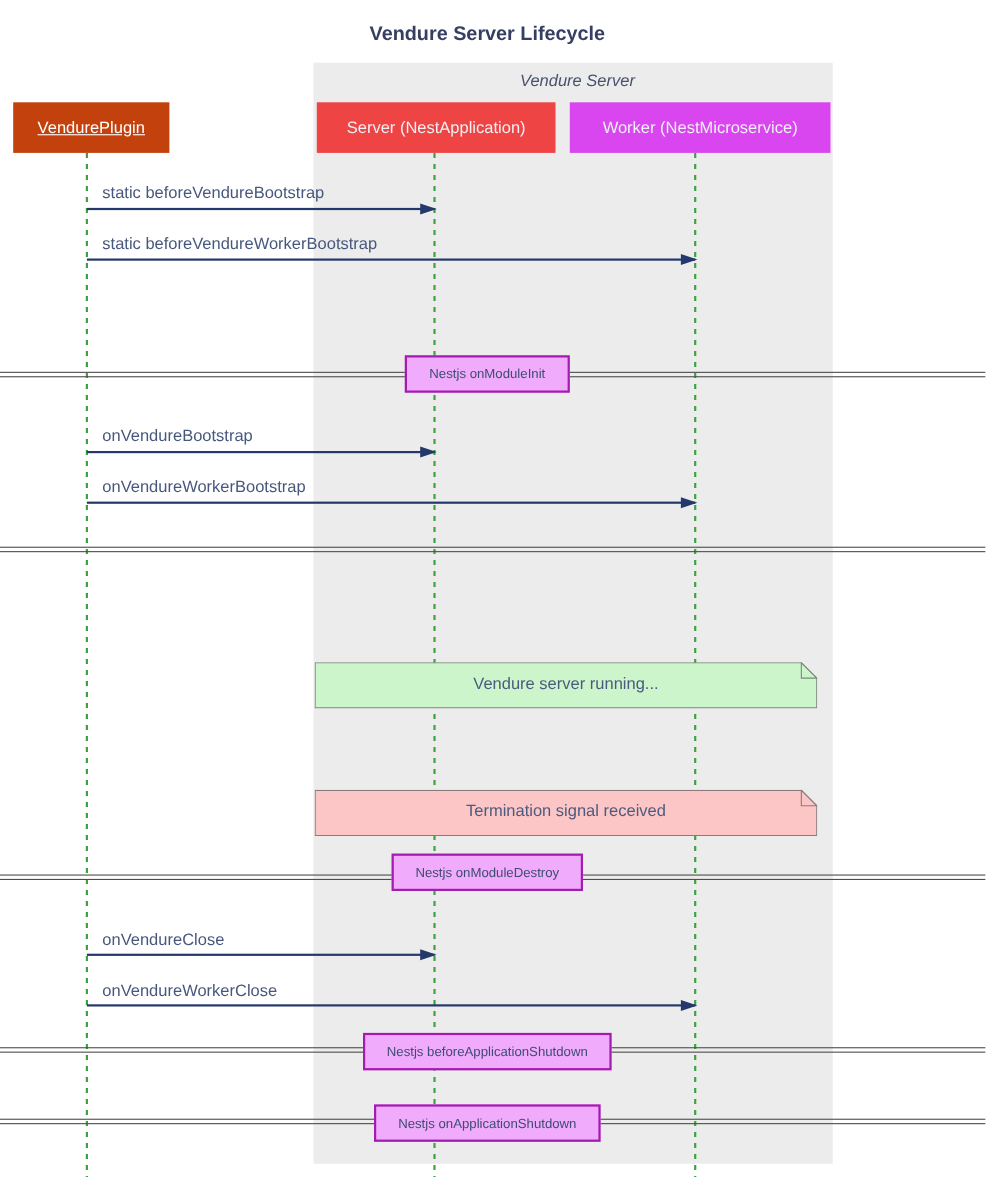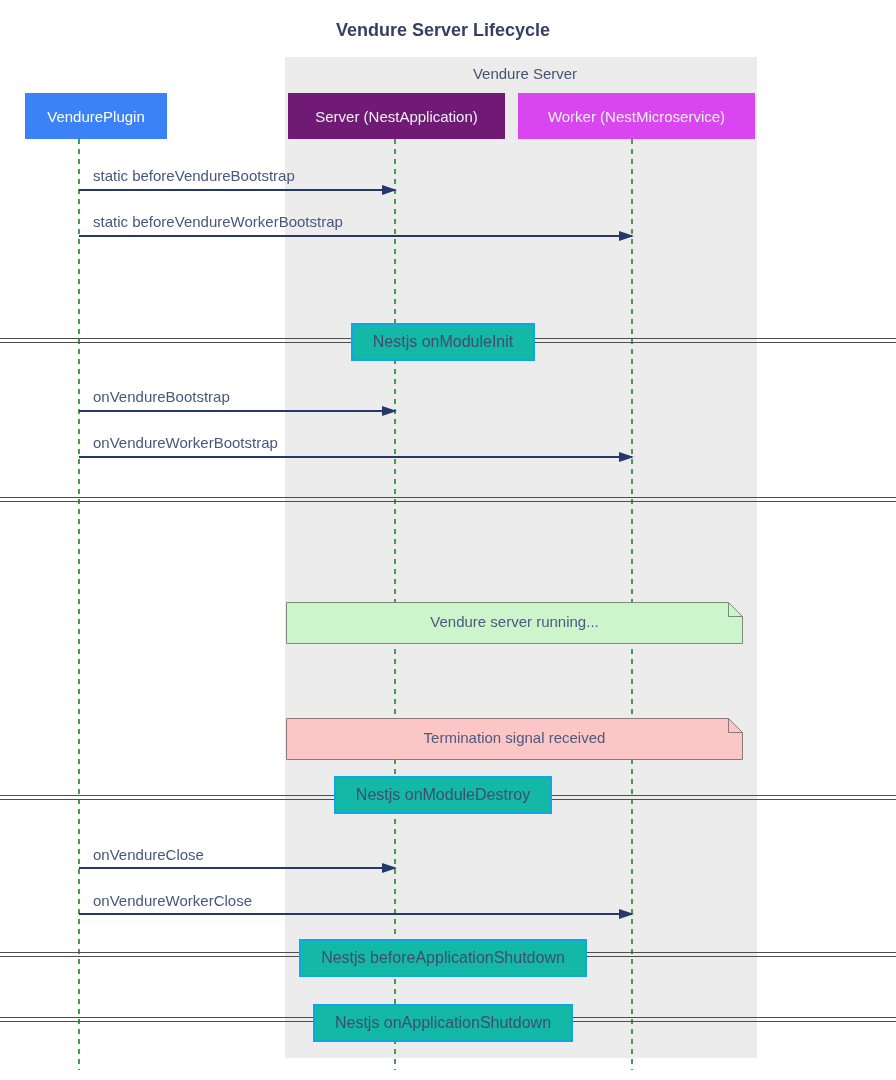--- a/index.html
+++ b/index.html
@@ -6,48 +6,48 @@
   html,body { width:896px; height:1080px; background:#ffffff; overflow:hidden;
     font-family:"Liberation Sans", "DejaVu Sans", sans-serif; }
   #diagram { position:relative; width:896px; height:1080px; }
 
   .title { position:absolute; left:0; top:20px; width:886px; text-align:center;
     font-size:18px; font-weight:bold; color:#363f63; }
 
   .group-bg { position:absolute; left:285px; top:57px; width:472px; height:1001px;
     background:#ececec; }
   .group-label { position:absolute; left:285px; top:65px; width:480px; text-align:center;
-    font-size:15px; color:#47536e; }
+    font-size:15px; color:#47536e;font-style:italic; }
 
   .actor { position:absolute; top:93px; height:46px; display:flex; align-items:center;
     justify-content:center; font-size:15px; z-index:6; }
-  .actor-plugin { left:25px;  width:142px; background:#3b82f6; color:#ffffff; }
-  .actor-server { left:288px; width:217px; background:#701a75; color:#eef0f4; }
+  .actor-plugin { left:12px;  width:142px; background:#c2410c; color:#ffffff;text-decoration:underline; }
+  .actor-server { left:288px; width:217px; background:#ef4444; color:#eef0f4; }
   .actor-worker { left:518px; width:237px; background:#d946ef; color:#eef0f4; }
 
   .lifeline { position:absolute; top:139px; height:931px; width:2px; z-index:1;
     background:repeating-linear-gradient(to bottom,#3da33d 0 5px,transparent 5px 10px); }
   .lifeline-plugin { left:78px; }
   .lifeline-server { left:394px; }
   .lifeline-worker { left:631px; }
 
   .msg-label { position:absolute; left:93px; font-size:15px; color:#47577d; z-index:3;
     white-space:nowrap; }
   .msg-line { position:absolute; left:79px; height:0; border-top:2px solid #24386b; z-index:3; }
   .msg-line .head { position:absolute; right:-2px; top:-6px; width:0; height:0;
     border-left:15px solid #24386b; border-top:5px solid transparent; border-bottom:5px solid transparent; }
   .to-server { width:316px; }
   .to-worker { width:553px; }
 
   .divider-line { position:absolute; left:0; width:896px; height:5px; z-index:2;
     border-top:1.5px solid #4d4d4d; border-bottom:1.5px solid #4d4d4d; }
   .divider-wrap { position:absolute; left:0; width:886px; display:flex;
     justify-content:center; z-index:4; }
-  .divider-box { background:#14b8a6; border:2px solid #0ea5e9; padding:8px 20px;
-    font-size:16px; color:#3f4c70; white-space:nowrap; }
+  .divider-box { background:#f0abfc; border:2px solid #a21caf; padding:8px 20px;
+    font-size:12px; color:#3f4c70; white-space:nowrap; }
 
   .note { position:absolute; left:286px; width:457px; height:42px; z-index:4; }
   .note svg { position:absolute; left:0; top:0; }
   .note-label { position:absolute; left:0; top:0; width:457px; height:38px; display:flex;
     align-items:center; justify-content:center; font-size:15px; color:#4c5a7d; }
 </style>
 </head>
 <body>
 
 <div id="diagram">

